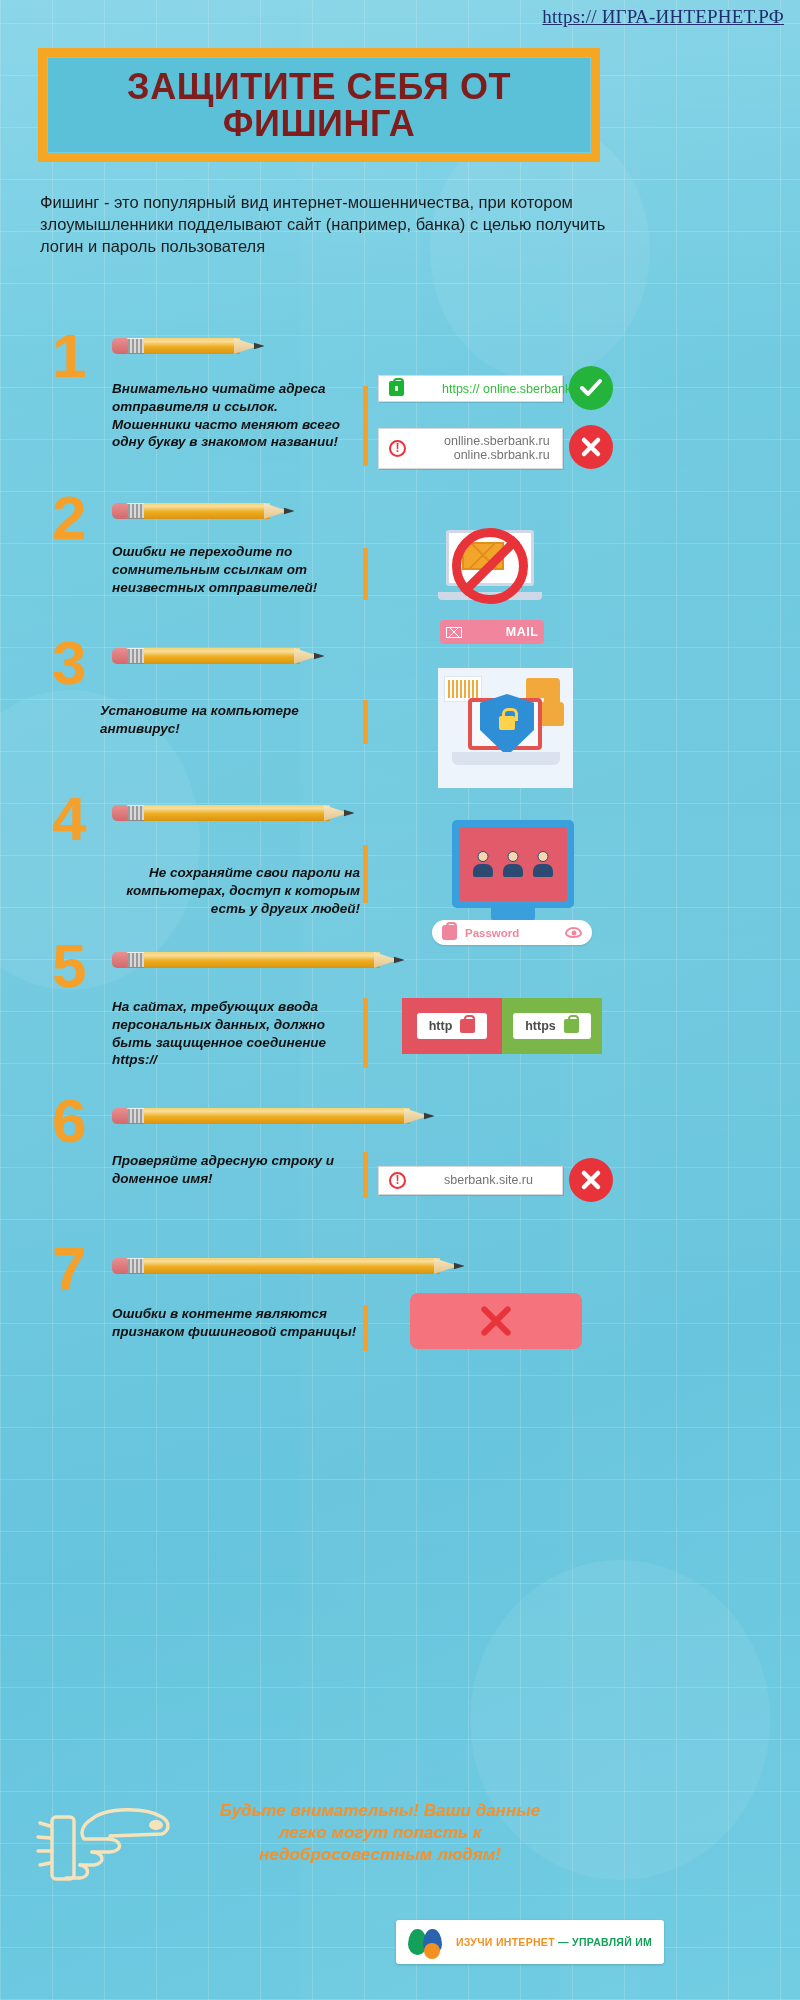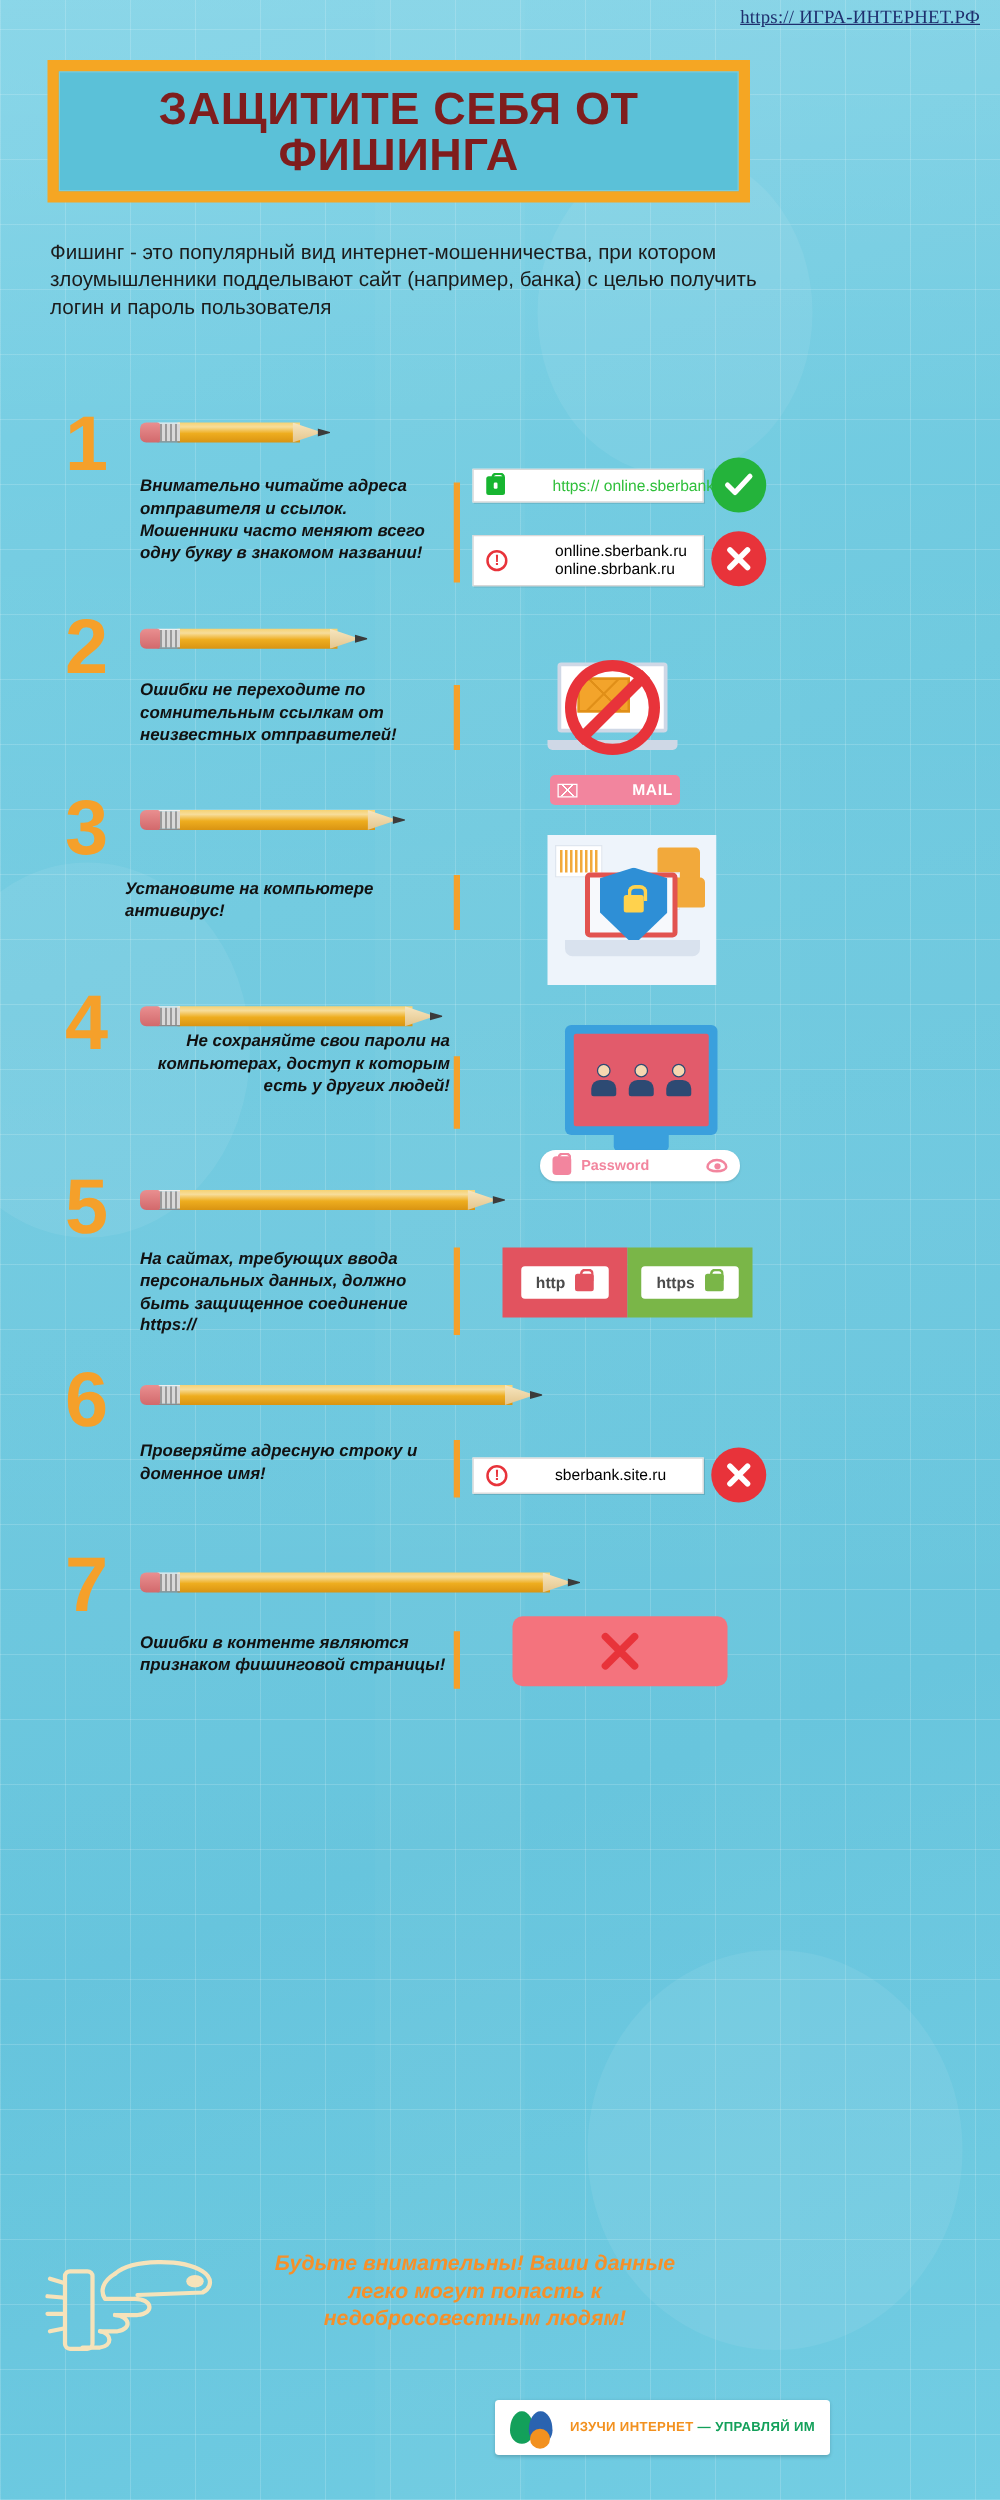--- a/index.html
+++ b/index.html
@@ -17,21 +17,21 @@
       linear-gradient(160deg, #7ed2e6 0%, #6ec9df 35%, #63c3dc 70%, #72cde3 100%);
   }
   
   .blob { position: absolute; background: rgba(255,255,255,0.07); border-radius: 50%; }
   .streak { position: absolute; background: rgba(255,255,255,0.07); }
 
   
   .top-url {
     position: absolute; top: 6px; right: 16px;
     font-family: "Liberation Serif", serif;
-    font-size: 15px; color: #1f2f6e; text-decoration: underline;
+    font-size: 19px; color: #1f2f6e; text-decoration: underline;
     letter-spacing: .2px; white-space: nowrap;
   }
 
   
   .banner {
     position: absolute; left: 38px; top: 48px; width: 562px; height: 114px;
     background: #f5a623; padding: 9px;
   }
   .banner-inner {
     width: 100%; height: 100%;
@@ -94,21 +94,21 @@
   }
 
   
   .pill {
     position: absolute; background: #fff; display: flex; align-items: center;
     gap: 7px; padding: 5px 10px; border: 1px solid #d8d8d8;
     box-shadow: 1px 1px 0 rgba(0,0,0,.12);
   }
   .pill-text { font-size: 12.5px; white-space: nowrap; padding-left: 31px; }
   .pill-text.ok { color: #2fbf3a; }
-  .pill-text.bad { color: #000000; line-height: 1.15; }
+  .pill-text.bad { color: #737373; line-height: 1.15; text-align: right; }
   .lock {
     width: 15px; height: 15px; background: #17b530; border-radius: 2px;
     position: relative; flex: 0 0 auto;
   }
   .lock::before {
     content: ""; position: absolute; left: 4px; top: -3px; width: 7px; height: 7px;
     border: 2px solid #17b530; border-bottom: none; border-radius: 4px 4px 0 0;
   }
   .lock::after {
     content: ""; position: absolute; left: 6px; top: 5px; width: 3px; height: 5px;
@@ -413,21 +413,21 @@
 
   <div class="step">
     <div class="num" style="left:52px; top:788px;">4</div>
     <div class="pencil" style="left:112px; top:805px; width:242px;">
       <div class="body"></div>
         <div class="ferrule"></div>
         <div class="eraser"></div>
         <div class="wood"></div>
         <div class="tip"></div>
     </div>
-    <div class="step-text" style="left:112px; top:824px; width:248px; text-align:right;">Не сохраняйте свои пароли на компьютерах, доступ к которым есть  у других людей!</div>
+    <div class="step-text" style="left:112px; top:864px; width:248px; text-align:right;">Не сохраняйте свои пароли на компьютерах, доступ к которым есть  у других людей!</div>
     <div class="divider" style="left:363px; top:845px; height:58px;"></div>
 
     <div class="mon4" style="left:452px; top:820px; width:122px; height:88px;">
       <div class="frame">
         <div class="inner">
           <div class="person">
               <div class="head"></div>
               <div class="body"></div>
             </div>
           <div class="person">

